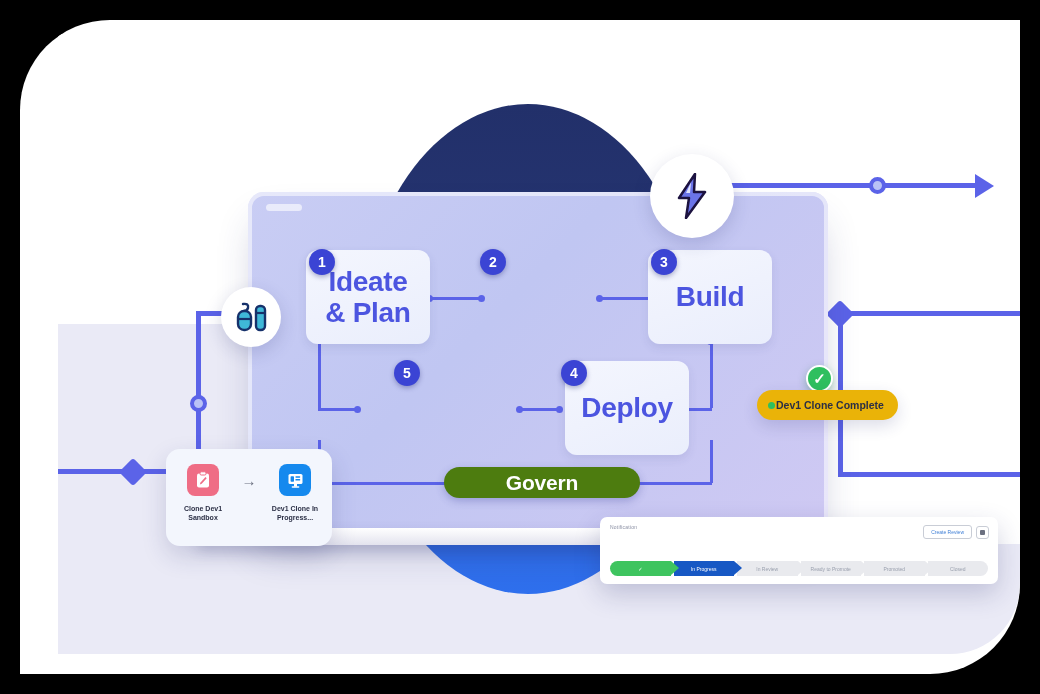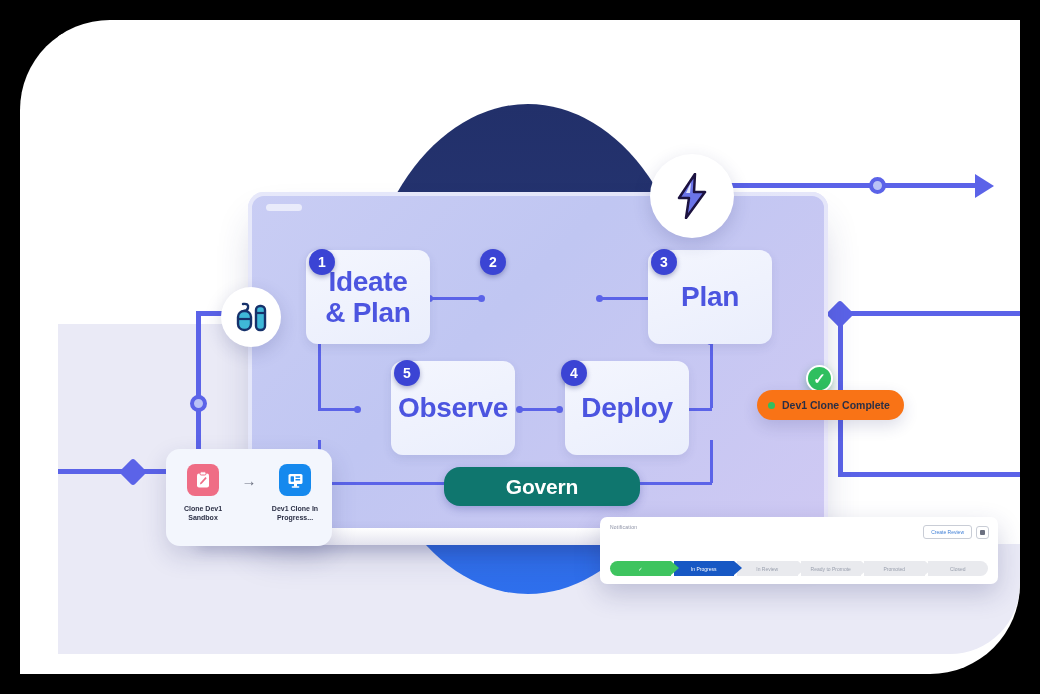--- a/index.html
+++ b/index.html
@@ -134,23 +134,23 @@
   .flow-v { width: 3px; }
   .flow-dot {
     position: absolute; width: 7px; height: 7px;
     border-radius: 50%; background: #5b63e8;
   }
 
   
   .govern-pill {
     position: absolute;
     left: 424px; top: 447px;
-    width: 196px; height: 39px;
+    width: 196px; height: 31px;
     border-radius: 16px;
-    background: #0f766e;
+    background: #4d7c0f;
     color: #ffffff;
     font-size: 21px; font-weight: bold;
     display: flex; align-items: center; justify-content: center;
     letter-spacing: -0.2px;
     box-shadow: 0 3px 8px rgba(50,55,150,0.30);
   }
 
   
   .badge-circle {
     position: absolute;
@@ -189,23 +189,23 @@
     width: 26px; color: #6b7080; font-size: 15px;
     text-align: center; margin-top: 8px;
   }
 
   
   #clone-complete {
     position: absolute;
     left: 737px; top: 370px;
     height: 30px;
     padding: 0 14px 0 11px;
-    background: #f97316;
+    background: #eab308;
     border-radius: 15px;
-    display: flex; align-items: center; gap: 7px;
+    display: flex; align-items: center; gap: 1px;
     box-shadow: 0 6px 16px rgba(40,45,110,0.16);
   }
   .green-dot { width: 7px; height: 7px; border-radius: 50%; background: #2fbf5f; }
   #clone-complete .cc-text { font-size: 10.5px; color: #2b2f45; font-weight: bold; }
   #check-badge {
     position: absolute; left: 786px; top: 345px;
     width: 27px; height: 27px; border-radius: 50%;
     background: #2fbf5f;
     display: flex; align-items: center; justify-content: center;
     color: #fff; font-size: 15px; font-weight: bold;
@@ -329,32 +329,29 @@
   <div class="flow flow-v" style="left:690px; top:420px; height:43px;"></div>
 
   <div class="lc-box" style="left:286px; top:230px; width:124px; height:94px;">
     <div class="lc-label">Ideate<br>&amp; Plan</div>
   </div>
   <div class="lc-badge" style="left:289px; top:229px;">1</div>
 
   <div class="lc-badge" style="left:460px; top:229px;">2</div>
 
   <div class="lc-box" style="left:628px; top:230px; width:124px; height:94px;">
-    <div class="lc-label">Plan</div>
+    <div class="lc-label">Build</div>
   </div>
   <div class="lc-badge" style="left:631px; top:229px;">3</div>
 
   <div class="lc-box" style="left:545px; top:341px; width:124px; height:94px;">
     <div class="lc-label">Deploy</div>
   </div>
   <div class="lc-badge" style="left:541px; top:340px;">4</div>
 
-  <div class="lc-box" style="left:371px; top:341px; width:124px; height:94px;">
-    <div class="lc-label">Observe</div>
-  </div>
   <div class="lc-badge" style="left:374px; top:340px;">5</div>
 
   <div class="govern-pill">Govern</div>
 
   <div class="badge-circle" id="bolt-badge">
     <svg width="36" height="46" viewBox="0 0 36 46">
       <path d="M21 1 L5 25 L15 25 L12 45 L31 19 L20 19 Z" fill="#6b74e8" stroke="#1c1240" stroke-width="2.5" stroke-linejoin="round"></path>
       <path d="M18 7 L12 20 L16 20 L17 9 Z" fill="#dfe3fb"></path>
     </svg>
   </div>

